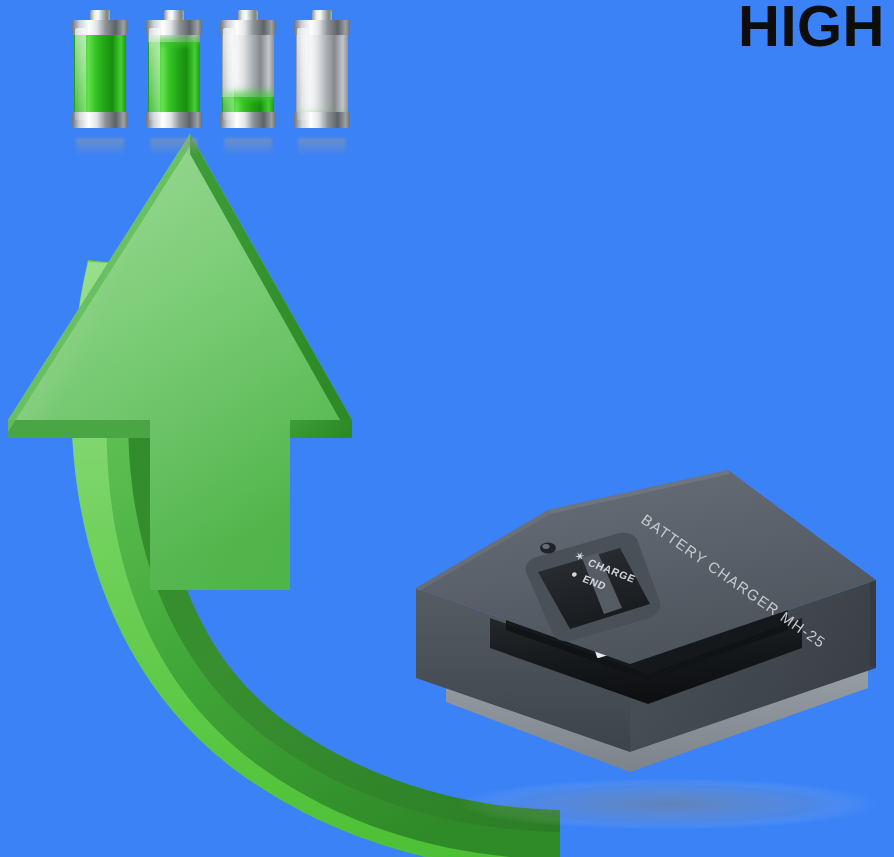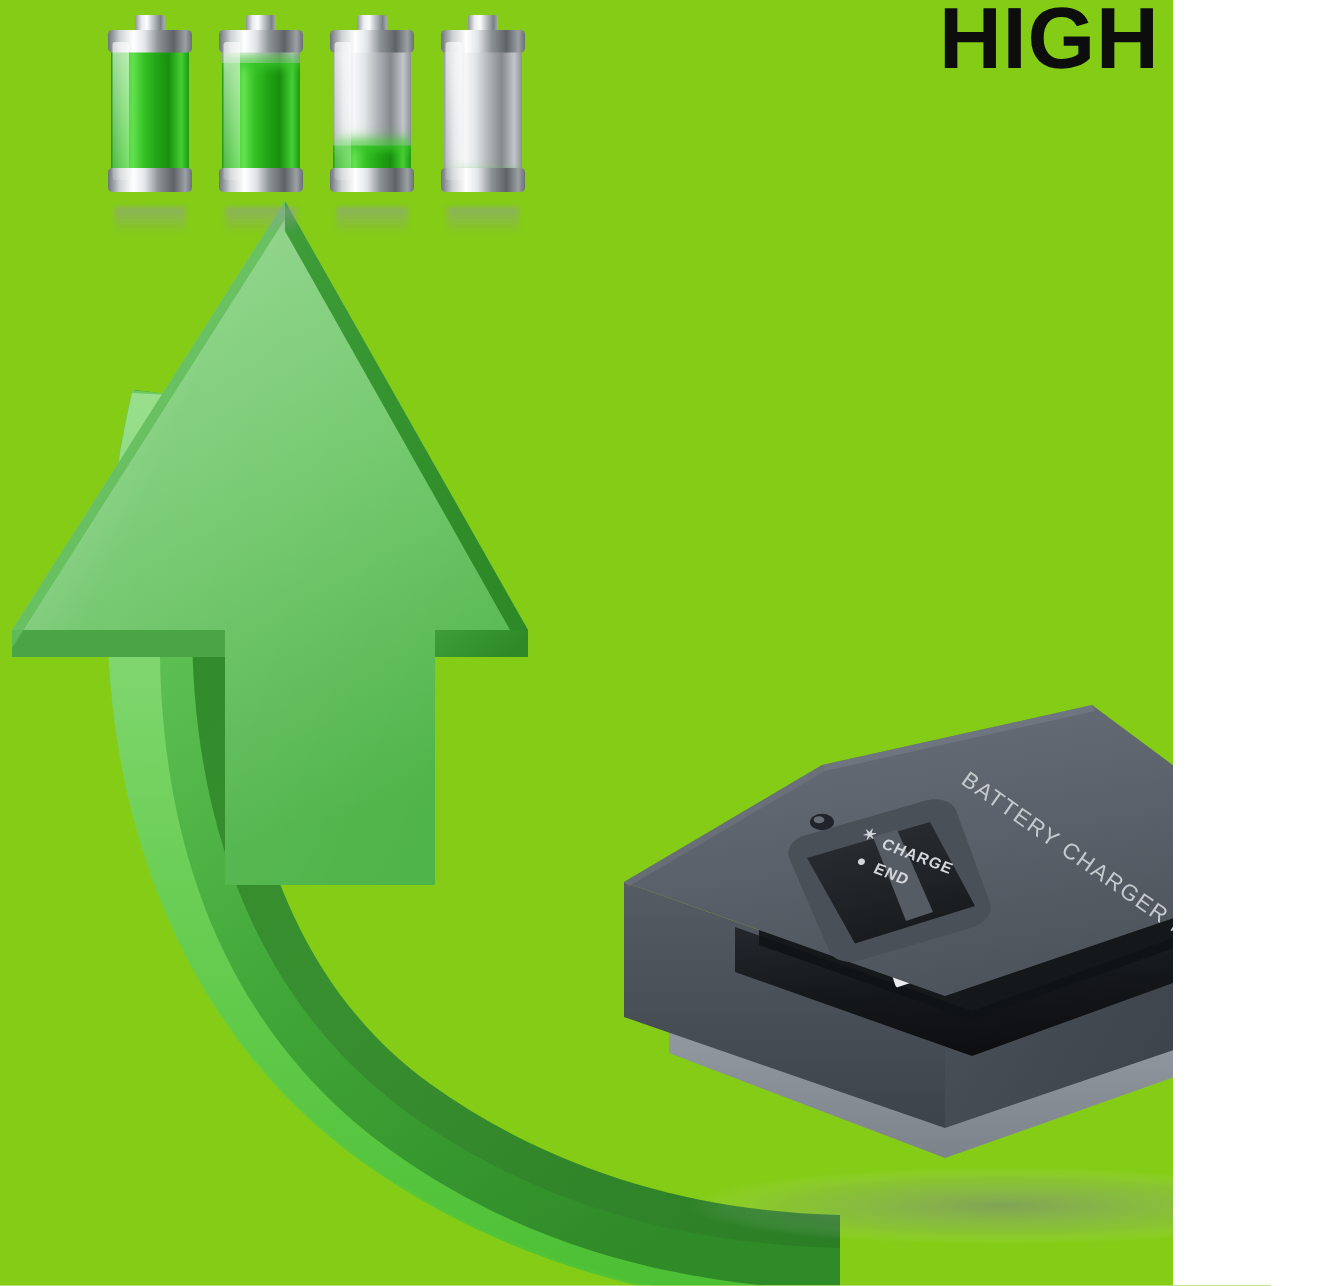--- a/index.html
+++ b/index.html
@@ -3,21 +3,21 @@
 <meta charset="utf-8">
 <style>
   html,body{margin:0;padding:0;}
   body{
     width:894px;height:857px;
     background:#ffffff;
     font-family:"Liberation Sans",sans-serif;
     overflow:hidden;
     position:relative;
   }
-  .stage{position:absolute;inset:0;width:782px;height:857px;overflow:hidden;background:#84cc16;}
+  .stage{position:absolute;inset:0;width:894px;height:857px;overflow:hidden;background:#3b82f6;}
 
   
   .headline{
     position:absolute;
     right:9px; top:-2px;
     text-align:right;
     line-height:0.97;
     z-index:40;
   }
   .headline .line{

